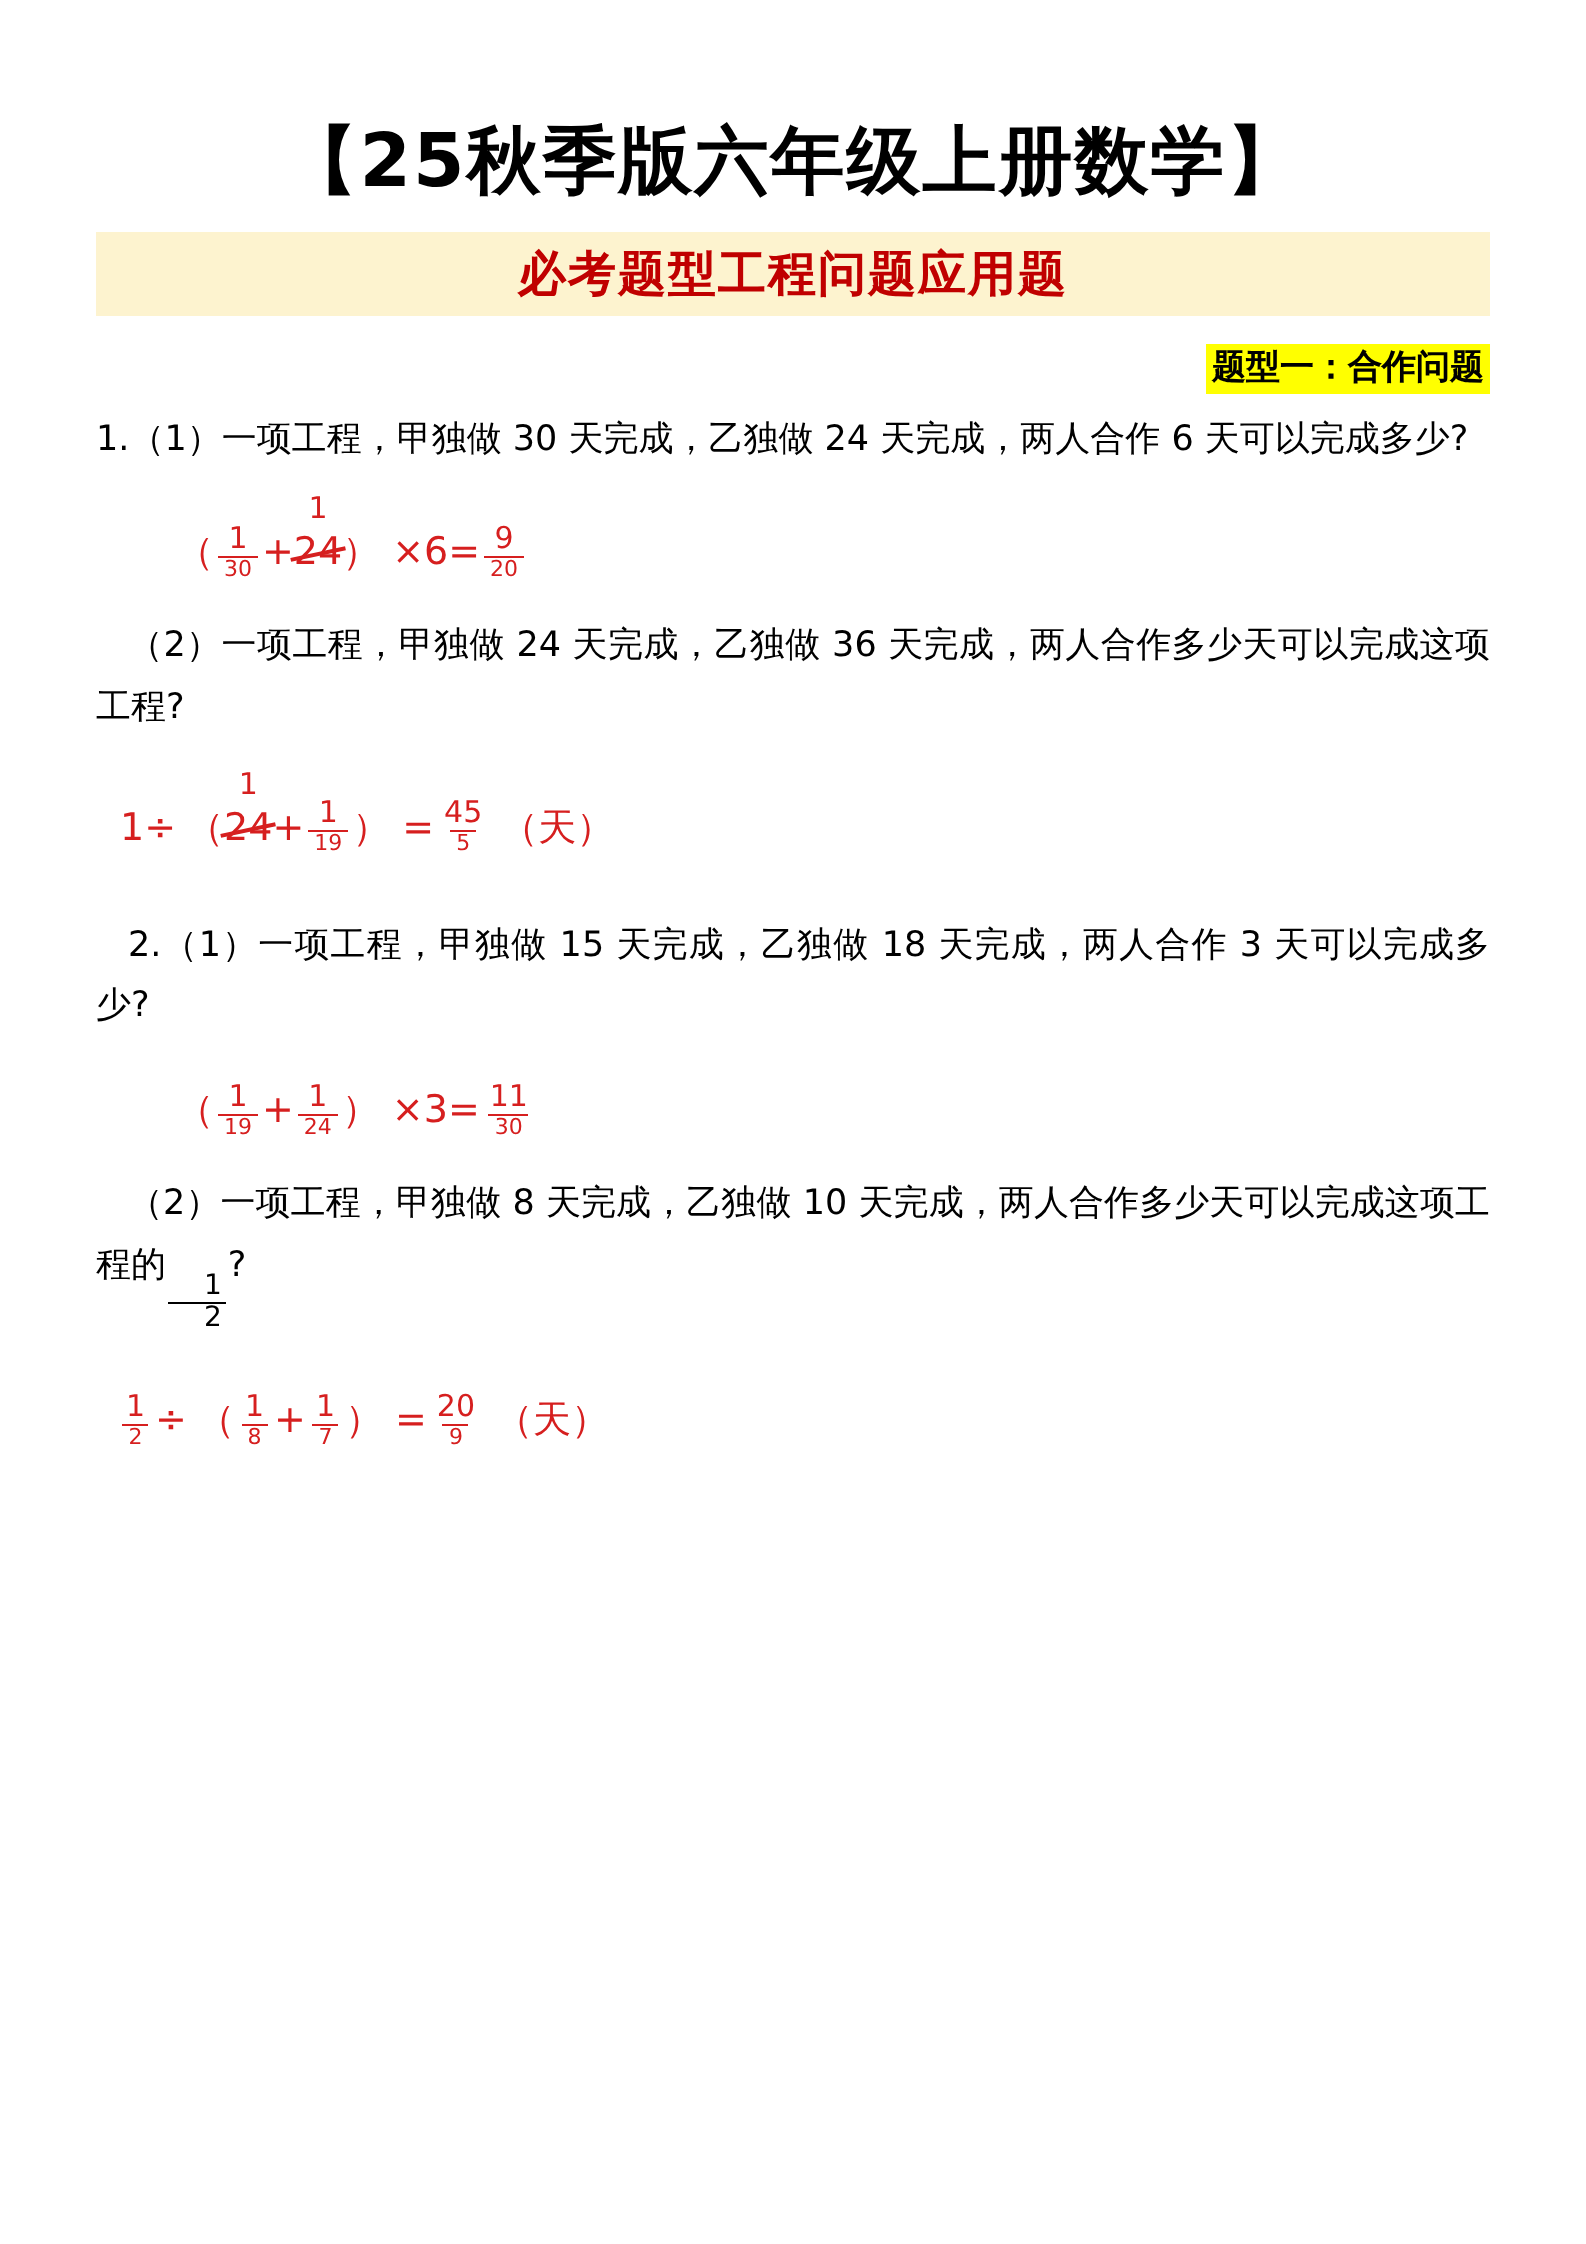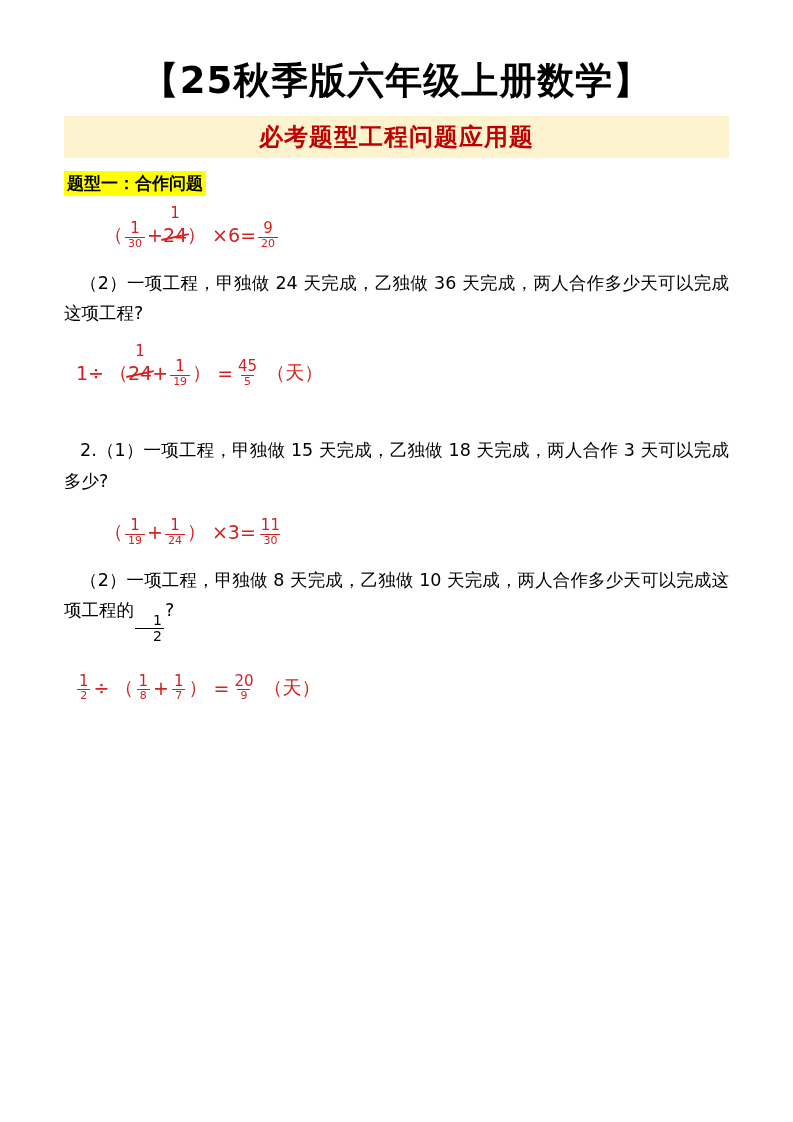--- a/index.html
+++ b/index.html
@@ -13,21 +13,21 @@
     font-family: "Liberation Sans", "DejaVu Sans", sans-serif;
     color: #000000;
     position: relative;
     overflow: hidden;
   }
   .page {
     position: relative;
     width: 793px;
     height: 1122px;
     box-sizing: border-box;
-    padding: 0 64px;
+    padding: 0 48px;
   }
 
   
   .doc-title {
     margin: 0;
     padding-top: 58px;
     font-size: 37px;
     font-weight: bold;
     text-align: center;
     letter-spacing: 1px;
@@ -46,41 +46,42 @@
   .subtitle-text {
     color: #c00000;
     font-size: 24px;
     font-weight: bold;
     letter-spacing: 1px;
     font-family: "DejaVu Sans", "Liberation Sans", sans-serif;
   }
 
   .section-head {
     margin-top: 14px;
+    text-align: right;
   }
   .section-head .hl {
     background: #ffff00;
     font-weight: bold;
     font-size: 17px;
     padding: 2px 3px 3px 3px;
     font-family: "DejaVu Sans", "Liberation Sans", sans-serif;
   }
 
   
   .q {
     font-size: 17.5px;
     line-height: 1.75;
     margin-top: 10px;
     text-align: justify;
     font-family: "DejaVu Sans", "Liberation Sans", sans-serif;
   }
   .q.indent {
     text-indent: 16px;
   }
-  .q-gap-lg { margin-top: 48px; }
+  .q-gap-lg { margin-top: 30px; }
   .q-gap-md { margin-top: 18px; }
 
   
   .ans {
     color: #d61f1f;
     font-size: 19px;
     font-family: "DejaVu Sans", "Liberation Sans", sans-serif;
     display: flex;
     align-items: center;
     white-space: nowrap;
@@ -157,20 +158,23 @@
   <h1 class="doc-title">【25秋季版六年级上册数学】</h1>
 
   <div class="subtitle-band">
     <span class="subtitle-text">必考题型工程问题应用题</span>
   </div>
 
   <div class="section-head">
     <span class="hl">题型一：合作问题</span>
   </div>
 
+  <div class="q">
+    <span>1.</span><span>（1）</span><span>一项工程，甲独做 30 天完成，乙独做 24 天完成，两人合作 6 天可以完成多少?</span>
+  </div>
 
   <div class="ans ans-row-1">
     <span>（</span>
     <span class="frac">
       <span class="num">1</span>
       <span class="den">30</span>
     </span>
     <span>+</span>
     <span class="sup-correct">
       <span class="above">1</span>

